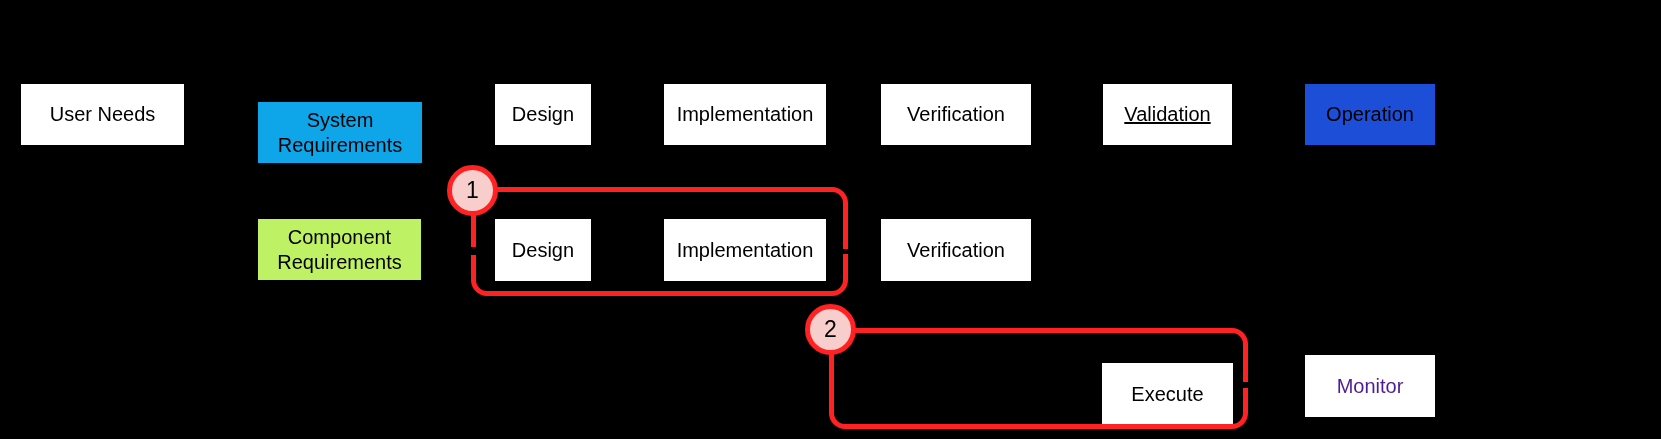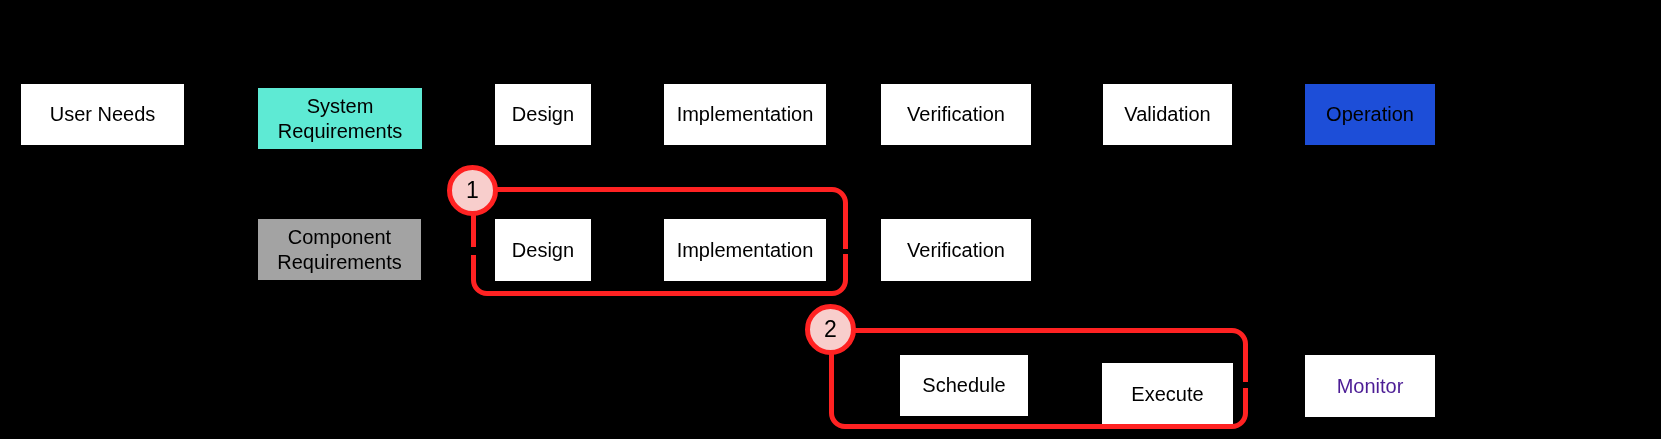--- a/index.html
+++ b/index.html
@@ -49,33 +49,32 @@
   .mark {
     position: absolute;
     background: #000000;
   }
 </style>
 </head>
 <body>
 
 <div id="stage" style="width: 1661px; height: 439px; background: rgb(0, 0, 0); --red: #ff2222; --badge-fill: #f8cecc;">
     <div class="node" style="background: rgb(255, 255, 255); border-color: rgb(0, 0, 0); color: rgb(0, 0, 0); left: 19px; top: 82px; width: 167px; height: 65px;">User Needs</div>
-    <div class="node" style="background: #5eead4; border-color: rgb(0, 0, 0); color: rgb(0, 0, 0); left: 256px; top: 86px; width: 168px; height: 65px;">System
+    <div class="node" style="background: #0ea5e9; border-color: rgb(0, 0, 0); color: rgb(0, 0, 0); left: 256px; top: 100px; width: 168px; height: 65px;">System
 Requirements</div>
     <div class="node" style="background: rgb(255, 255, 255); border-color: rgb(0, 0, 0); color: rgb(0, 0, 0); left: 493px; top: 82px; width: 100px; height: 65px;">Design</div>
     <div class="node" style="background: rgb(255, 255, 255); border-color: rgb(0, 0, 0); color: rgb(0, 0, 0); left: 662px; top: 82px; width: 166px; height: 65px;">Implementation</div>
     <div class="node" style="background: rgb(255, 255, 255); border-color: rgb(0, 0, 0); color: rgb(0, 0, 0); left: 879px; top: 82px; width: 154px; height: 65px;">Verification</div>
-    <div class="node" style="background: rgb(255, 255, 255); border-color: rgb(0, 0, 0); color: rgb(0, 0, 0); left: 1101px; top: 82px; width: 133px; height: 65px;">Validation</div>
+    <div class="node" style="background: rgb(255, 255, 255); border-color: rgb(0, 0, 0); color: rgb(0, 0, 0); left: 1101px; top: 82px; width: 133px; height: 65px; text-decoration: underline;">Validation</div>
     <div class="node" style="background: #1d4ed8; border-color: rgb(0, 0, 0); color: rgb(0, 0, 0); left: 1303px; top: 82px; width: 134px; height: 65px;">Operation</div>
-    <div class="node" style="background: #a3a3a3; border-color: rgb(0, 0, 0); color: rgb(0, 0, 0); left: 256px; top: 217px; width: 167px; height: 65px;">Component
+    <div class="node" style="background: #bef264; border-color: rgb(0, 0, 0); color: rgb(0, 0, 0); left: 256px; top: 217px; width: 167px; height: 65px;">Component
 Requirements</div>
     <div class="node" style="background: rgb(255, 255, 255); border-color: rgb(0, 0, 0); color: rgb(0, 0, 0); left: 493px; top: 217px; width: 100px; height: 66px;">Design</div>
     <div class="node" style="background: rgb(255, 255, 255); border-color: rgb(0, 0, 0); color: rgb(0, 0, 0); left: 662px; top: 217px; width: 166px; height: 66px;">Implementation</div>
     <div class="node" style="background: rgb(255, 255, 255); border-color: rgb(0, 0, 0); color: rgb(0, 0, 0); left: 879px; top: 217px; width: 154px; height: 66px;">Verification</div>
-    <div class="node" style="background: rgb(255, 255, 255); border-color: rgb(0, 0, 0); color: rgb(0, 0, 0); left: 898px; top: 353px; width: 132px; height: 65px;">Schedule</div>
     <div class="node" style="background: rgb(255, 255, 255); border-color: rgb(0, 0, 0); color: rgb(0, 0, 0); left: 1100px; top: 361px; width: 135px; height: 66px;">Execute</div>
     <div class="node" style="background: rgb(255, 255, 255); border-color: rgb(0, 0, 0); color: #4c1d95; left: 1303px; top: 353px; width: 134px; height: 66px;">Monitor</div>
     <div class="group-rect" style="left: 471px; top: 187px; width: 377px; height: 109px;"></div>
     <div class="group-rect" style="left: 829px; top: 328px; width: 419px; height: 101px;"></div>
     <div class="mark" style="left: 470px; top: 247px; width: 9px; height: 8px;"></div>
     <div class="mark" style="left: 842px; top: 249px; width: 8px; height: 5px;"></div>
     <div class="mark" style="left: 1242px; top: 382px; width: 9px; height: 6px;"></div>
     <div class="badge" style="color: rgb(0, 0, 0); left: 447px; top: 165px; width: 51px; height: 51px;">
       <span>1</span>
     </div>

